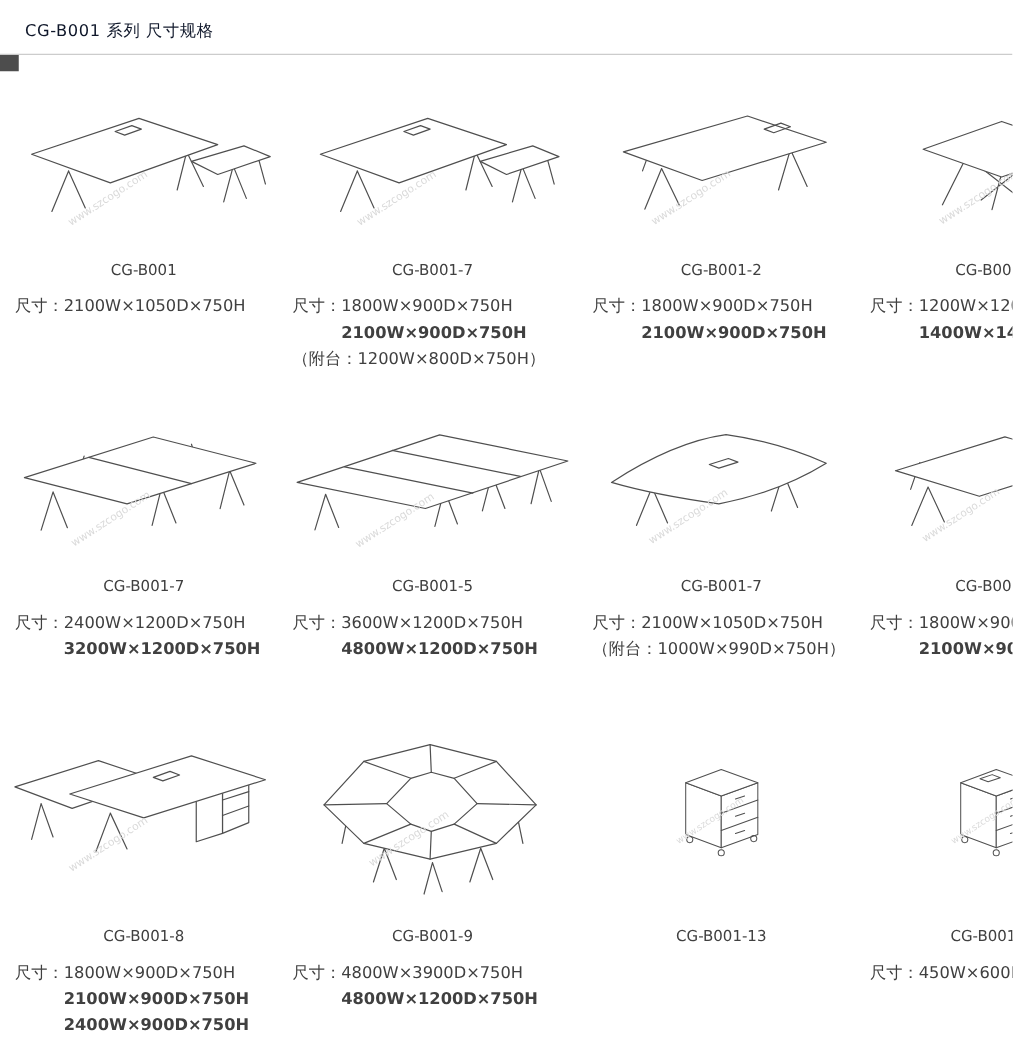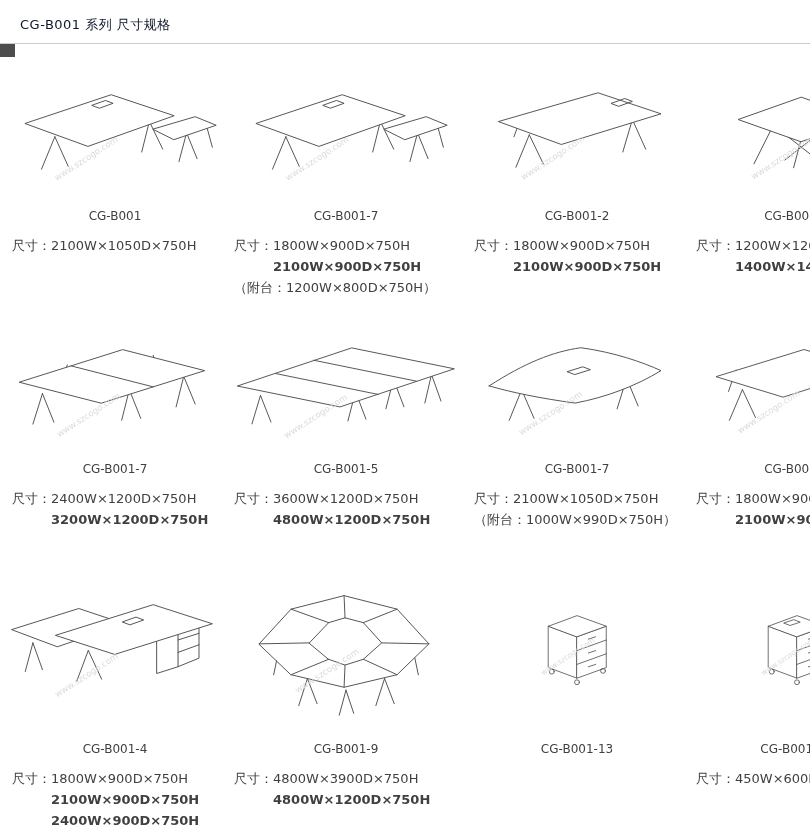--- a/index.html
+++ b/index.html
@@ -241,21 +241,21 @@
             <path d="M82,86 L70,118 M82,86 L96,116 M150,44 L143,64"></path>
             <polygon class="fillw" points="176,62 198,55 198,94 176,103"></polygon>
             <polygon class="fillw" points="154,70 176,62 176,103 154,110"></polygon>
             <path d="M176,75 L198,68 M176,88 L198,80"></path>
             <polygon class="fillw" points="48,70 150,38 212,58 110,90"></polygon>
             <polygon points="118,56 132,51 140,54 126,59"></polygon>
           </g>
           <text class="wm" x="36" y="118" transform="rotate(-33 72 104)">www.szcogo.com</text>
         </svg>
       </div>
-      <div class="model">CG-B001-4</div>
+      <div class="model">CG-B001-8</div>
       <div class="dims">
         <div class="dim-row"><span>尺寸：</span><span>1800W×900D×750H</span></div>
         <div class="dim-row indent">2100W×900D×750H</div>
         <div class="dim-row indent">2400W×900D×750H</div>
         <div class="dim-row"></div>
       </div>
     </div>
 
     <div class="cell">
       <div class="drawing tall">

